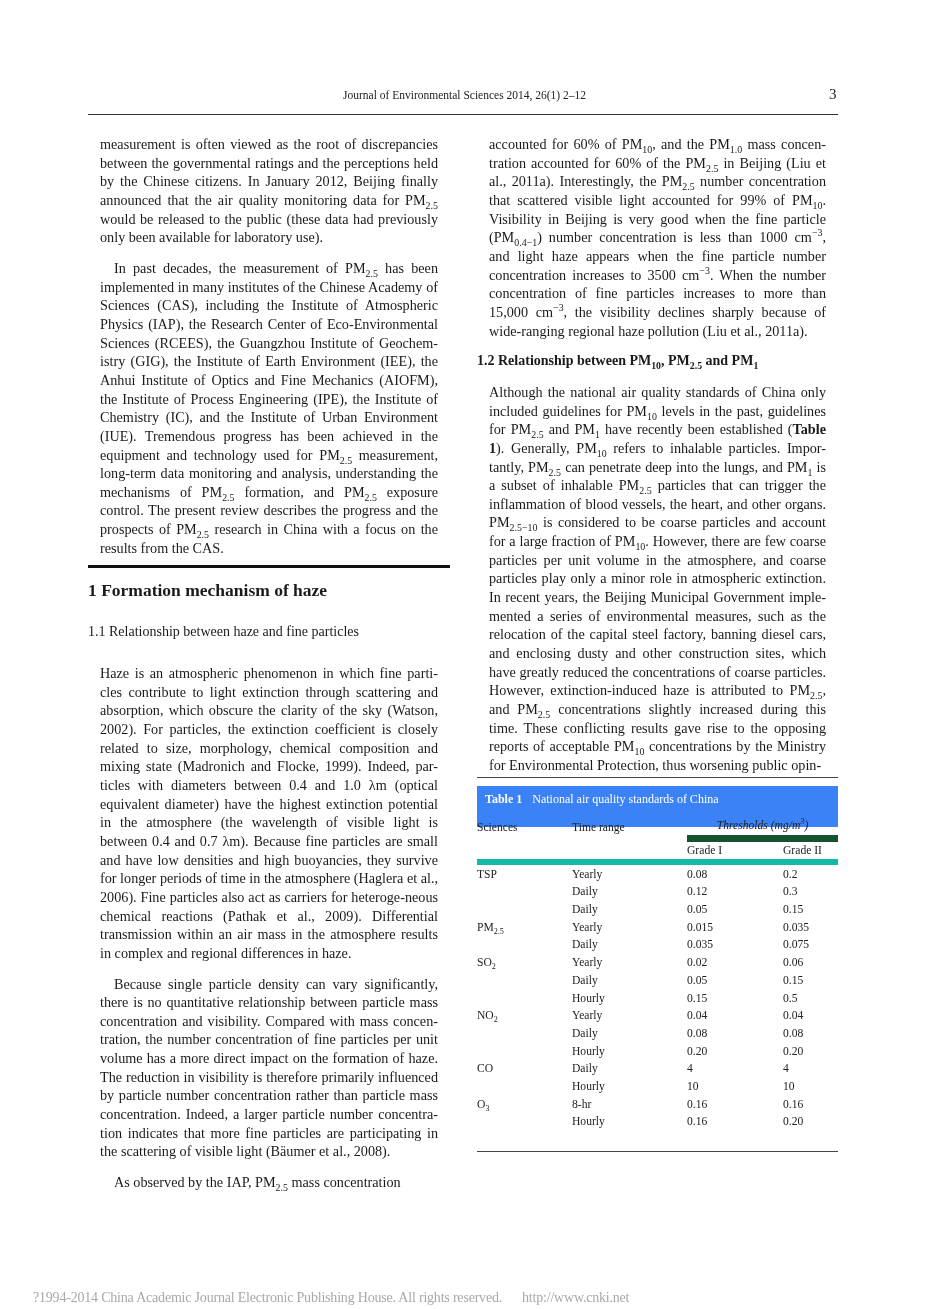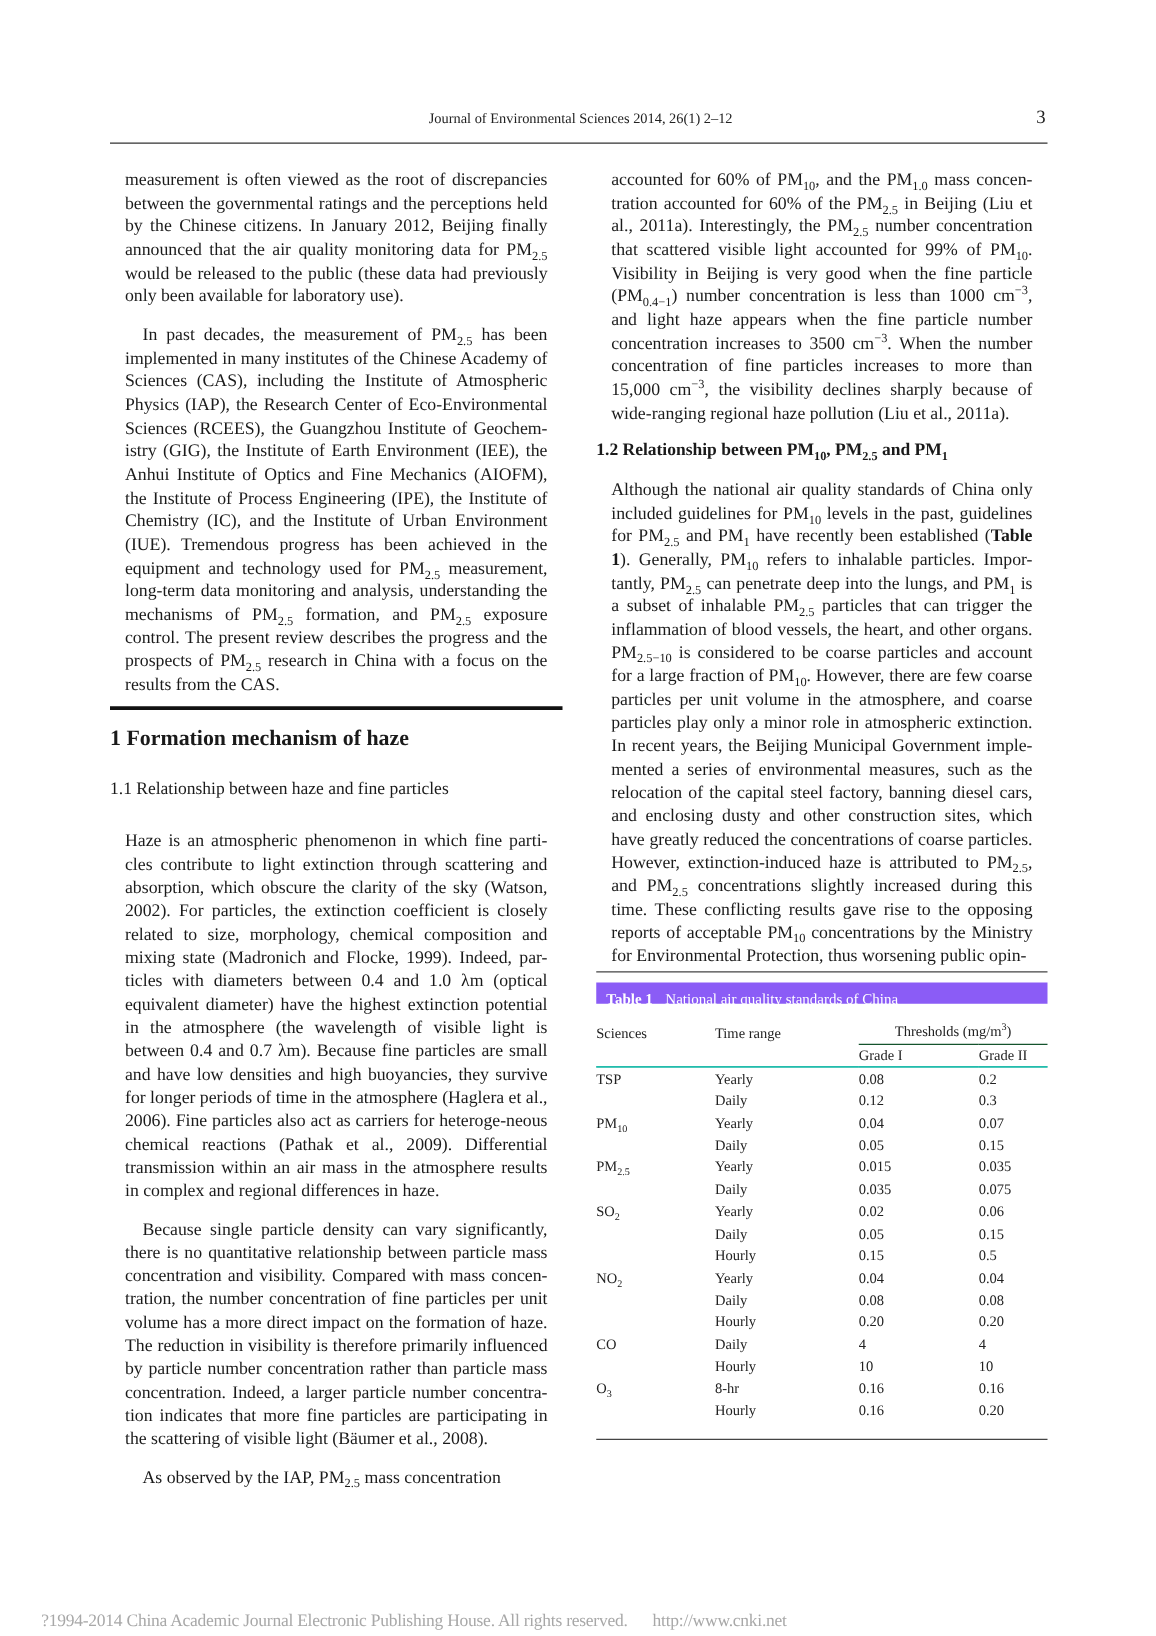--- a/index.html
+++ b/index.html
@@ -14,30 +14,30 @@
   .col-right { left: 477px; top: 123px; width: 361px; }
   .col p { margin: 12px; }
   .col p.indent { text-indent: 14px; }
   sub, sup { font-size: 70%; line-height: 0; }
   .sec-rule { position: absolute; left: 88px; top: 565px; width: 362px; height: 0; border-top: 3.5px solid #111; }
   .sec-title { position: absolute; left: 88px; top: 580px; font-size: 17.5px; font-weight: bold; }
   .sub-title { position: absolute; left: 88px; top: 624px; font-size: 14px; font-weight: normal; }
   .sub-title-r { font-weight: bold; font-size: 14px; margin: 8px 0 6px 0 !important; }
 
   .table-rule-top { position: absolute; left: 477px; top: 777px; width: 361px; border-top: 1.3px solid #444; }
-  .table-caption { position: absolute; left: 477px; top: 786px; width: 361px; height: 17px; background: #8b5cf6;
+  .table-caption { position: absolute; left: 477px; top: 786px; width: 361px; height: 41px; background: #3b82f6;
                    color: #fff; font-size: 12px; line-height: 27px; box-sizing: border-box; padding-left: 8px; }
   .table-caption b { margin-right: 10px; }
   table.std { position: absolute; left: 477px; top: 817px; width: 361px; border-collapse: collapse; font-size: 11.6px; color: #222; }
   table.std td { padding: 0; height: 17.7px; vertical-align: middle; }
   .c1 { width: 95px; } .c2 { width: 115px; } .c3 { width: 96px; }
   .th1 td { height: 20px; }
   .th2 td { height: 22px; }
-  .thr { text-align: center; border-bottom: 1px solid #14532d; }
-  .th2 td.bt { border-bottom: 1px solid #14b8a6; }
+  .thr { text-align: center; border-bottom: 7px solid #14532d; font-style: italic; }
+  .th2 td.bt { border-bottom: 6px solid #14b8a6; }
   .bottom-rule { position: absolute; left: 477px; top: 1151px; width: 361px; border-top: 1.3px solid #444; }
   .footer { position: absolute; left: 33px; top: 1290px; font-size: 14px; color: #a8a8a8; letter-spacing: -0.2px;
             font-family: "Liberation Serif", serif; }
   .footer .url { margin-left: 20px; }
 </style>
 </head>
 <body>
 
 <div>
   <span class="header-text">Journal of Environmental Sciences  2014, 26(1) 2–12</span>
@@ -90,26 +90,20 @@
         <td><span>TSP</span><sub></sub></td>
         <td>Yearly</td>
         <td>0.08</td>
         <td>0.2</td>
       </tr>
       <tr>
         <td><span></span><sub></sub></td>
         <td>Daily</td>
         <td>0.12</td>
         <td>0.3</td>
-      </tr>
-      <tr>
-        <td><span>PM</span><sub>10</sub></td>
-        <td>Yearly</td>
-        <td>0.04</td>
-        <td>0.07</td>
       </tr>
       <tr>
         <td><span></span><sub></sub></td>
         <td>Daily</td>
         <td>0.05</td>
         <td>0.15</td>
       </tr>
       <tr>
         <td><span>PM</span><sub>2.5</sub></td>
         <td>Yearly</td>

